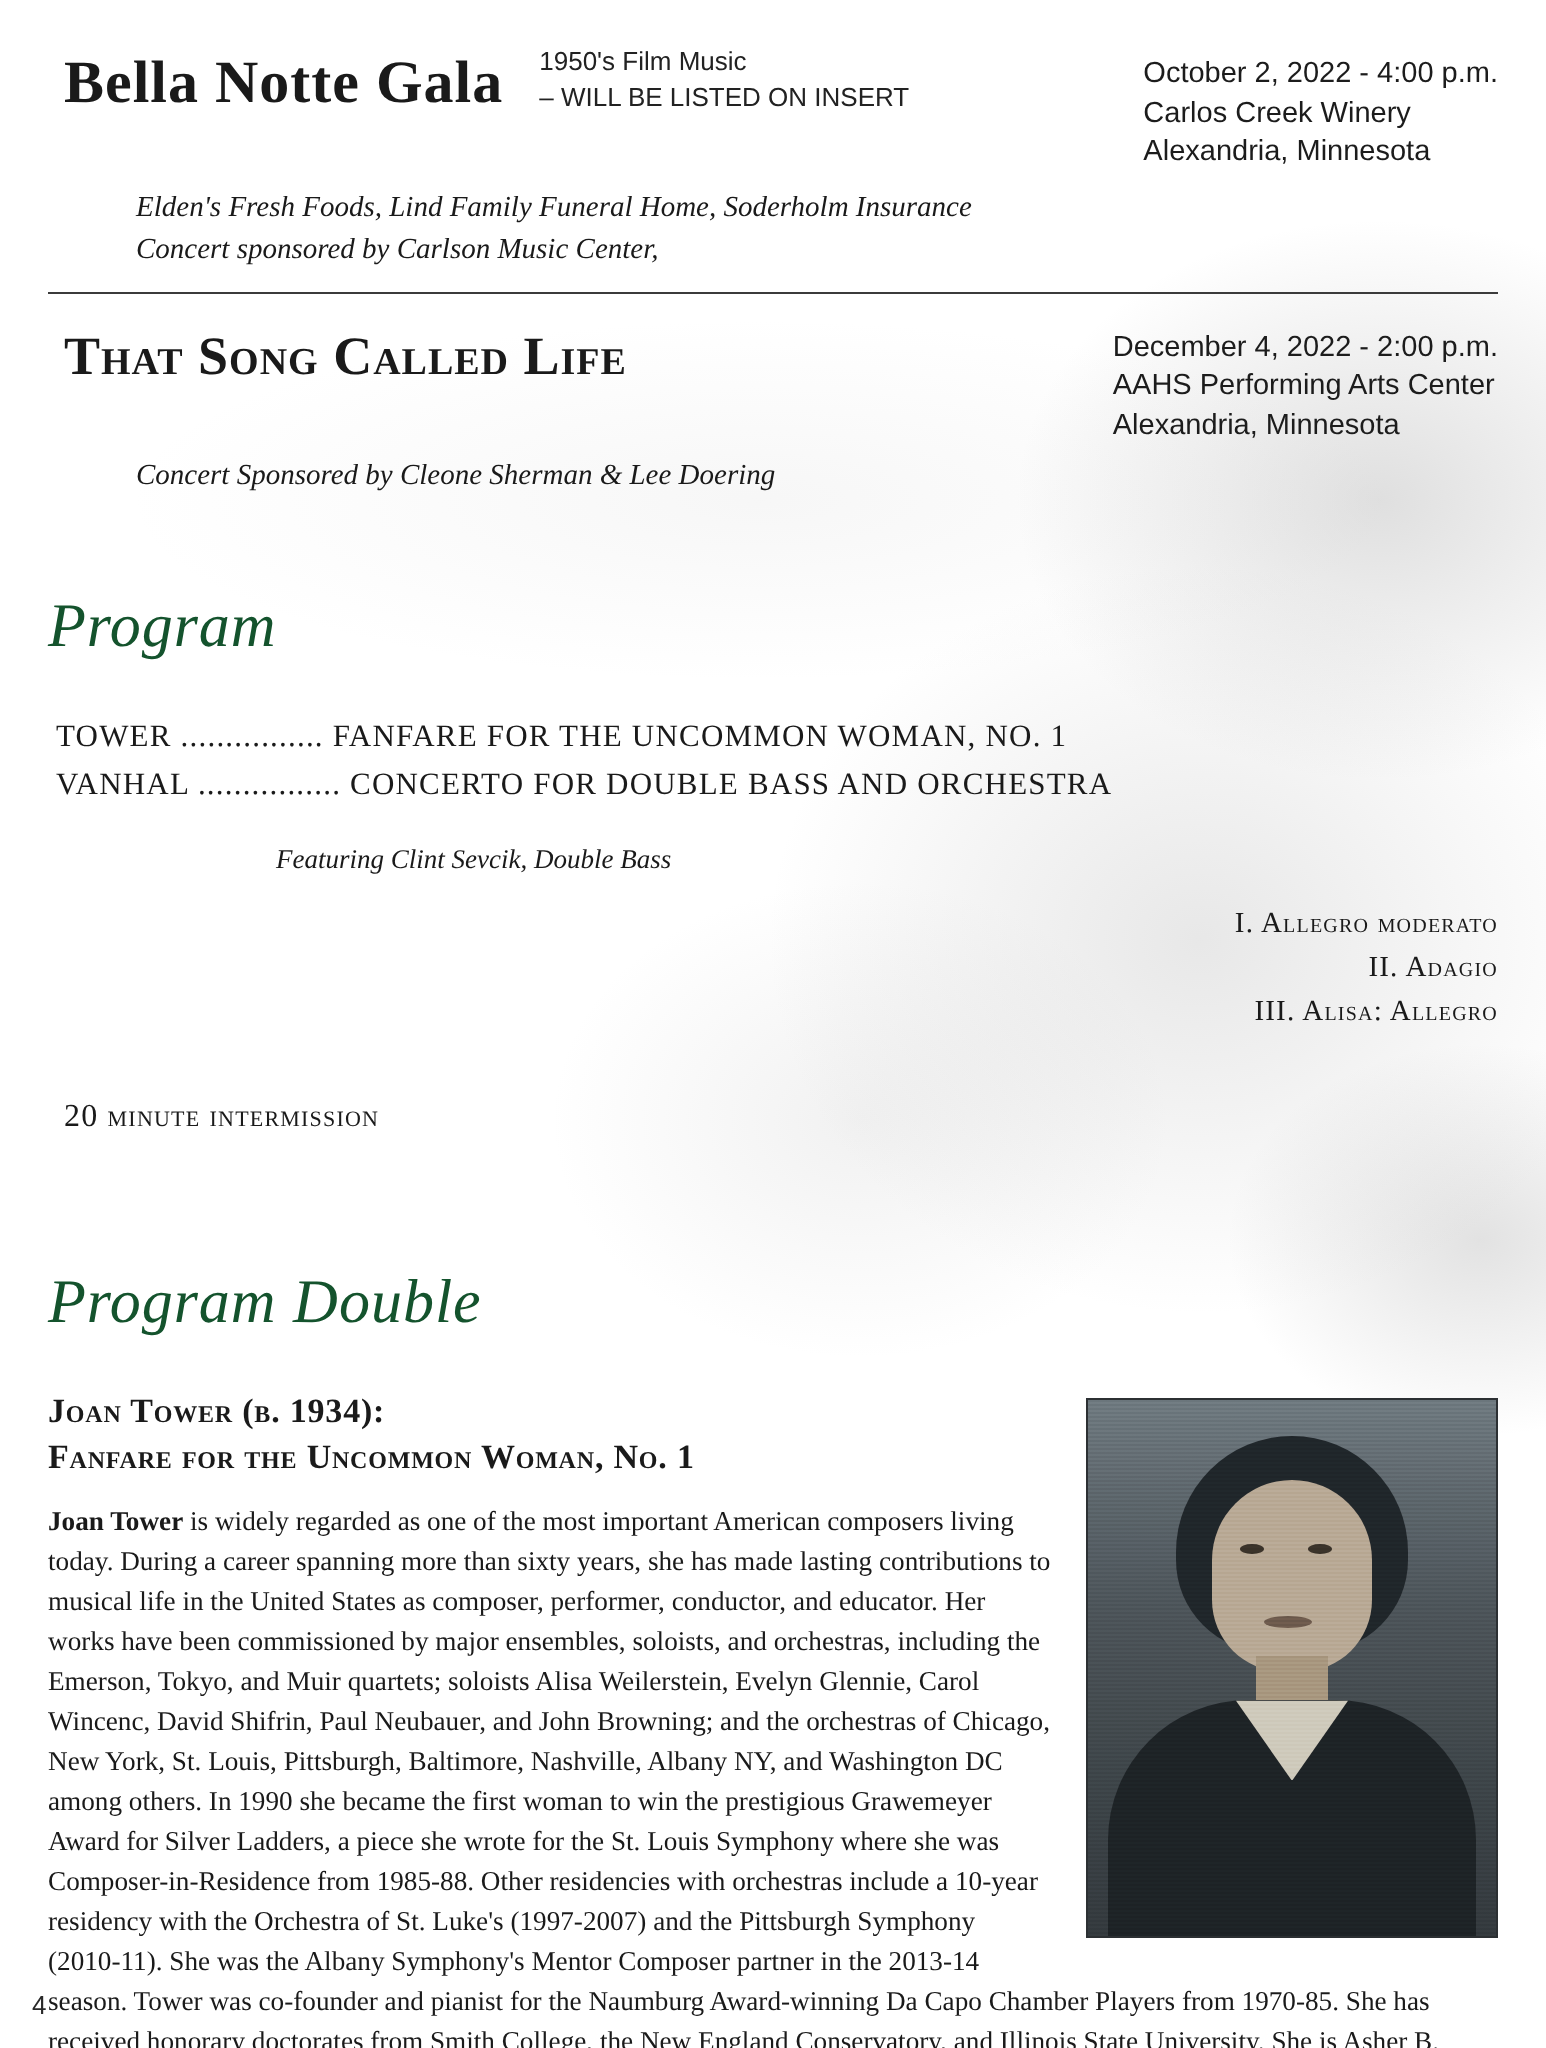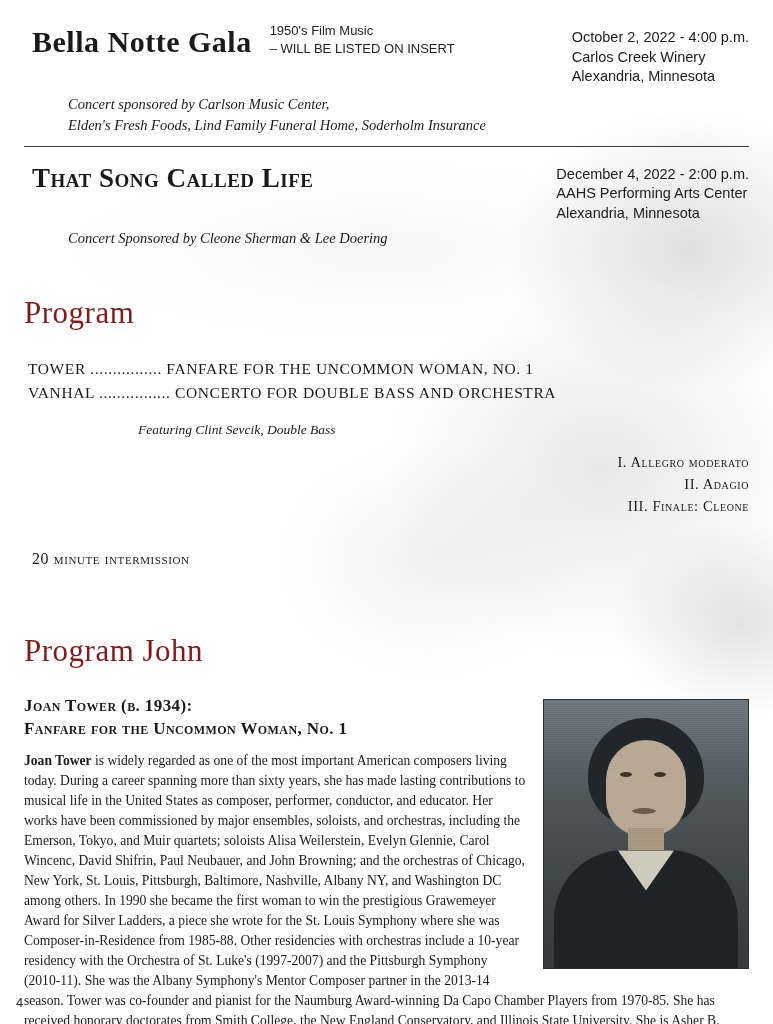--- a/index.html
+++ b/index.html
@@ -97,25 +97,26 @@
     font-size: 27px;
     font-weight: bold;
     font-variant: small-caps;
     letter-spacing: 0.5px;
     margin: 0;
   }
 
   
   .script-head {
     font-family: "Liberation Serif", serif;
+    font-style: italic;
     font-size: 31px;
     font-weight: normal;
     letter-spacing: 0.5px;
     margin: 0;
-    color: #7f1d1d;
+    color: #14532d;
   }
 
   
   .program-list {
     font-family: "Liberation Serif", serif;
     font-variant: small-caps;
     font-size: 15.5px;
     line-height: 1.5;
     letter-spacing: 0.6px;
     margin-left: 4px;
@@ -272,22 +273,22 @@
           <span class="line2">– WILL BE LISTED ON INSERT</span>
         </span>
       </div>
       <div class="concert-right">
         <div>October 2, 2022 - 4:00 p.m.</div>
         <div>Carlos Creek Winery</div>
         <div>Alexandria, Minnesota</div>
       </div>
     </div>
     <div class="sponsor">
+      <div>Elden's Fresh Foods, Lind Family Funeral Home, Soderholm Insurance</div>
       <div>Concert sponsored by Carlson Music Center,</div>
-      <div>Elden's Fresh Foods, Lind Family Funeral Home, Soderholm Insurance</div>
     </div>
   </div>
 
   <hr class="rule">
 
   <div class="concert" style="padding-top:16px;">
     <div class="concert-row">
       <div class="concert-left">
         <h1 class="concert2-title">That Song Called Life</h1>
       </div>
@@ -305,27 +306,27 @@
   <h2 class="script-head" style="margin-top:46px;">Program</h2>
 
   <div class="program-list" style="margin-top:26px;">
     <div class="prog-line">TOWER ................ FANFARE FOR THE UNCOMMON WOMAN, NO. 1</div>
     <div class="prog-line">VANHAL ................ CONCERTO FOR DOUBLE BASS AND ORCHESTRA</div>
     <div class="feature">Featuring Clint Sevcik, Double Bass</div>
 
     <div class="movements">
       <div>I.  Allegro moderato</div>
       <div>II.  Adagio</div>
-      <div>III. Finale: Cleone</div>
+      <div>III. Alisa: Allegro</div>
     </div>
 
     <div class="intermission">20 minute intermission</div>
   </div>
 
-  <h2 class="script-head" style="margin-top:62px;">Program John</h2>
+  <h2 class="script-head" style="margin-top:62px;">Program Double</h2>
 
   <div class="notes-wrap clearfix">
 
     <div class="portrait">
       <div class="hair"></div>
       <div class="face"></div>
       <div class="eye-l"></div>
       <div class="eye-r"></div>
       <div class="mouth"></div>
       <div class="neck"></div>

